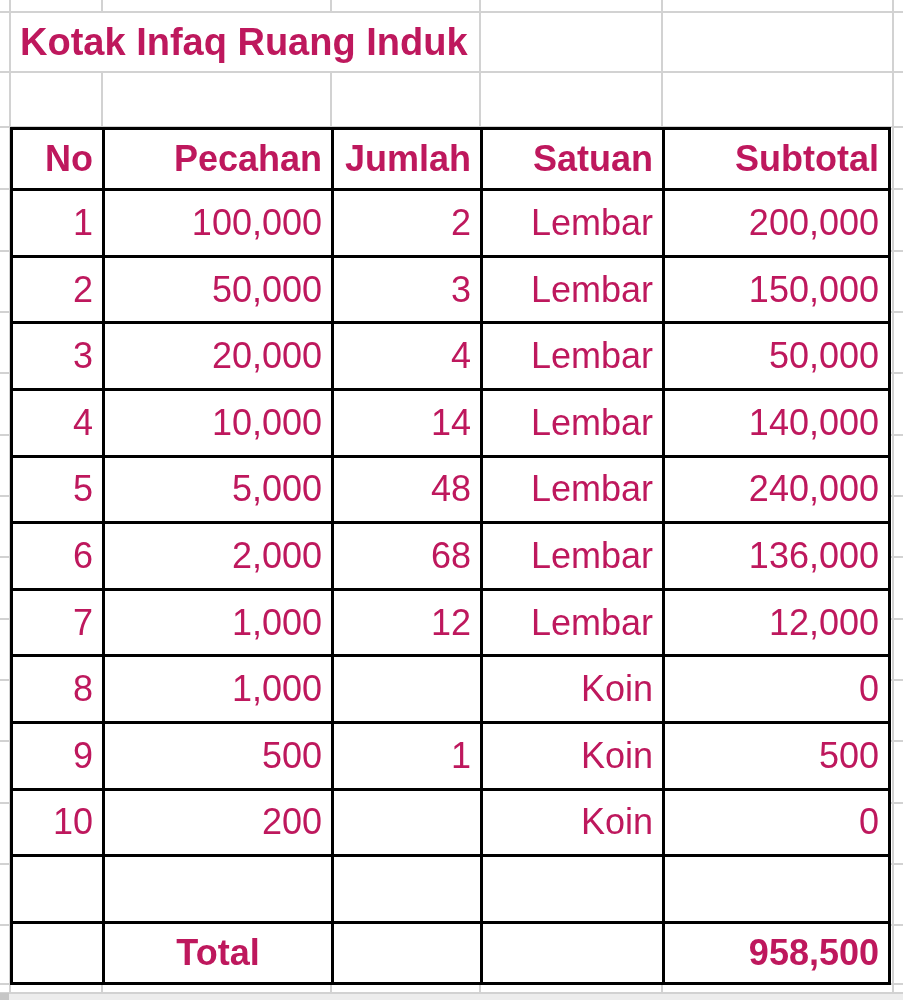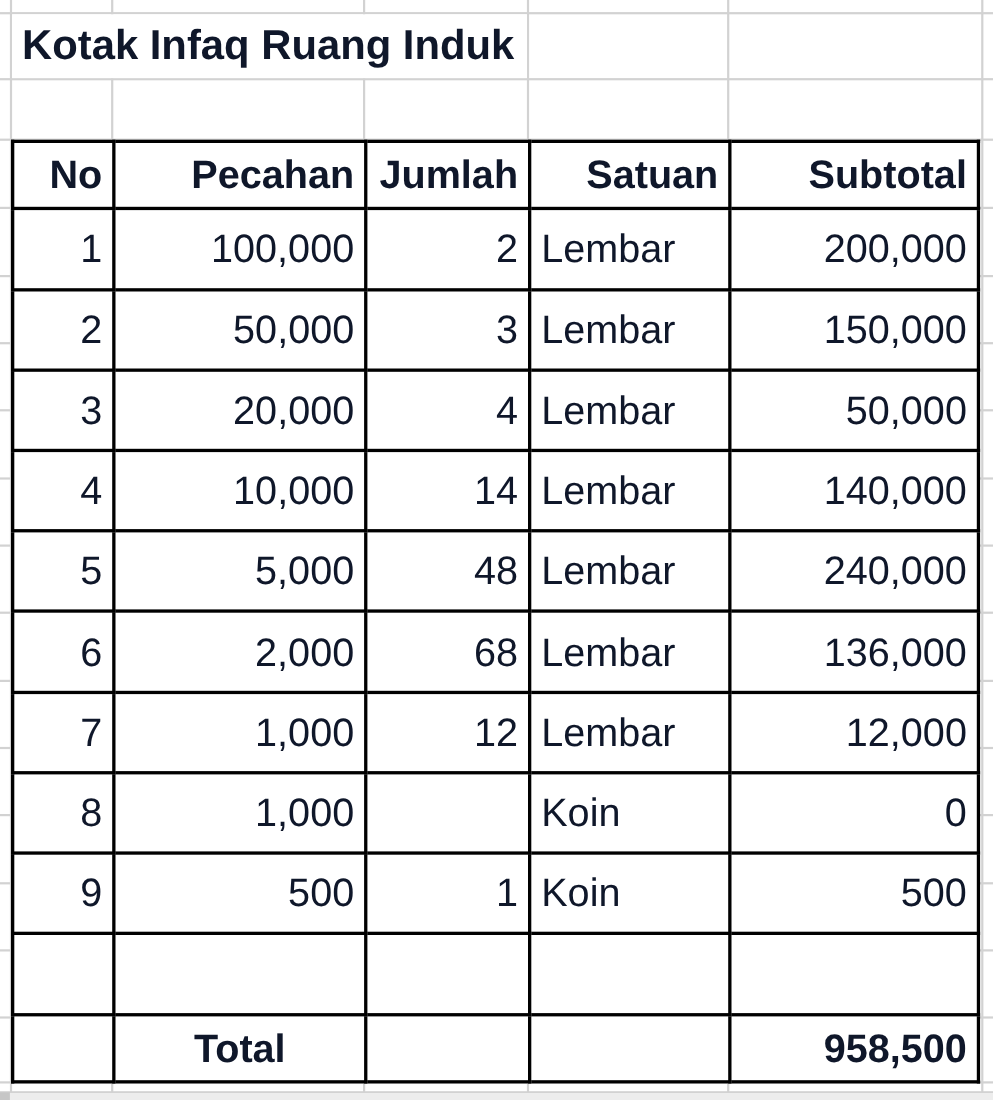--- a/index.html
+++ b/index.html
@@ -1,18 +1,18 @@
 <!DOCTYPE html>
 <html><head>
 <meta charset="utf-8">
 <style>
   html,body{margin:0;padding:0;background:#fff;}
   .screen{
     position:relative;width:903px;height:1000px;background:#ffffff;overflow:hidden;
-    font-family:"Liberation Sans",sans-serif;color:#0f172a;text-decoration:underline;
+    font-family:"Liberation Sans",sans-serif;color:#be185d;text-decoration:underline;
   }
   
   .vline{position:absolute;top:0;width:2px;height:993px;background:#d2d2d2;}
   .hline{position:absolute;left:0;width:903px;height:2px;background:#d2d2d2;}
   
   .title-cell{
     position:absolute;left:11px;top:13px;width:468px;height:58px;background:#ffffff;
     display:flex;align-items:center;padding-left:9px;box-sizing:border-box;
     font-size:38px;font-weight:bold;white-space:nowrap;
   }
@@ -21,21 +21,21 @@
     position:absolute;left:10px;top:127px;width:878px;height:858px;
     border-collapse:collapse;table-layout:fixed;background:#ffffff;
   }
   .sheet-table tr{height:61.3px;}
   .sheet-table th,.sheet-table td{
     border:3px solid #000;padding:0 9px;font-size:36px;line-height:1;
     overflow:hidden;white-space:nowrap;vertical-align:middle;
   }
   .sheet-table th{text-align:right;font-weight:bold;}
   .col-no,.col-pecahan,.col-jumlah,.col-subtotal{text-align:right;}
-  .col-satuan{text-align:left;}
+  .col-satuan{text-align:right;}
   .total-label{font-weight:bold;text-align:center;}
   .total-value{font-weight:bold;text-align:right;}
   
   .bottom-strip{position:absolute;left:0;top:994px;width:903px;height:6px;background:#ededed;}
   .bottom-corner{position:absolute;left:0;top:993px;width:9px;height:7px;background:#c6c6c6;}
 </style>
 </head>
 <body>
 
 <div class="screen">
@@ -145,20 +145,27 @@
           <td class="col-subtotal">0</td>
         </tr>
         <tr>
           <td class="col-no">9</td>
           <td class="col-pecahan">500</td>
           <td class="col-jumlah">1</td>
           <td class="col-satuan">Koin</td>
           <td class="col-subtotal">500</td>
         </tr>
         <tr>
+          <td class="col-no">10</td>
+          <td class="col-pecahan">200</td>
+          <td class="col-jumlah"></td>
+          <td class="col-satuan">Koin</td>
+          <td class="col-subtotal">0</td>
+        </tr>
+        <tr>
           <td class="col-no"></td>
           <td class="col-pecahan"></td>
           <td class="col-jumlah"></td>
           <td class="col-satuan"></td>
           <td class="col-subtotal"></td>
         </tr>
       </tbody>
     <tfoot>
       <tr>
         <td class="col-no"></td>

